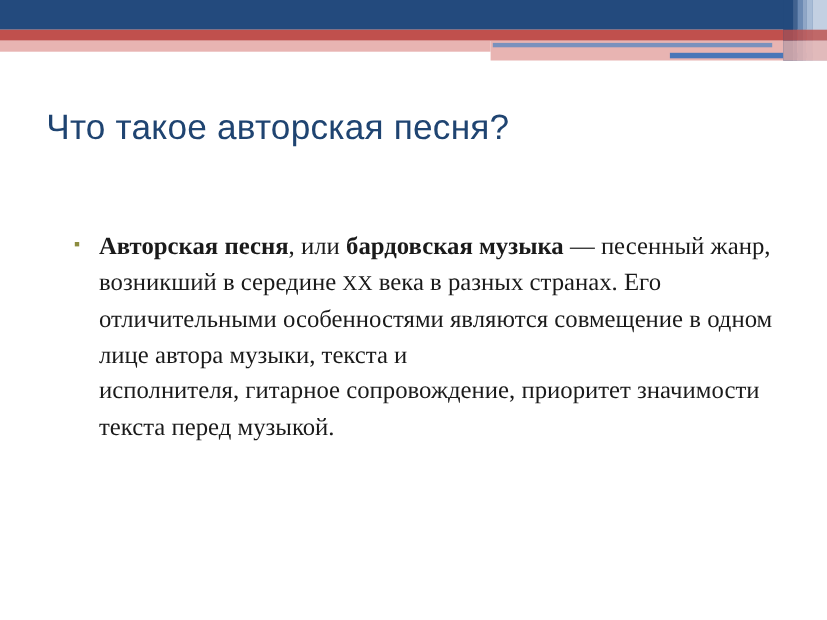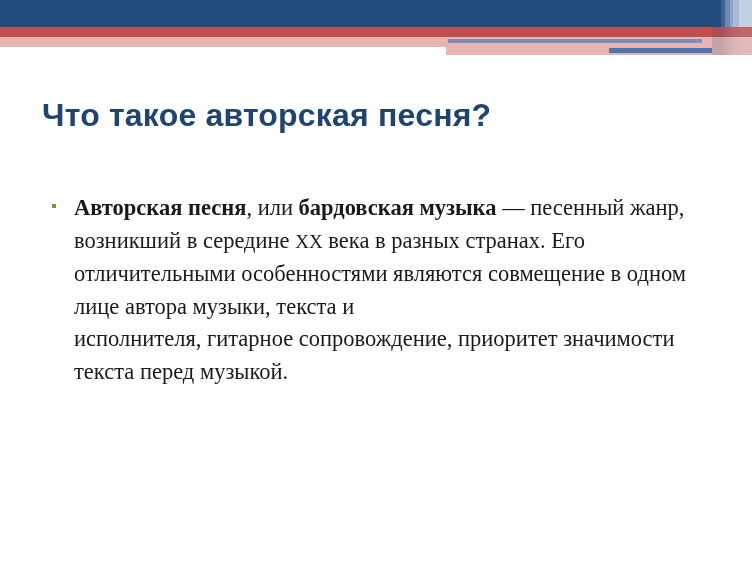--- a/index.html
+++ b/index.html
@@ -74,33 +74,33 @@
   }
 
   
   .slide-title {
     position: absolute;
     left: 42px;
     top: 97px;
     width: 668px;
     font-family: "Liberation Sans", sans-serif;
     font-size: 32px;
-    font-weight: 700;
+    font-weight: 400;
     color: #1F4471;
     letter-spacing: 0.2px;
     line-height: 1.15;
   }
 
   
   .content-list {
     position: absolute;
     left: 44px;
     top: 192px;
     width: 660px;
-    margin: 0;
+    margin: 16px;
     padding: 0;
     list-style: none;
   }
   .bullet-row {
     position: relative;
     padding-left: 30px;
   }
   .bullet-marker {
     position: absolute;
     left: 8px;

